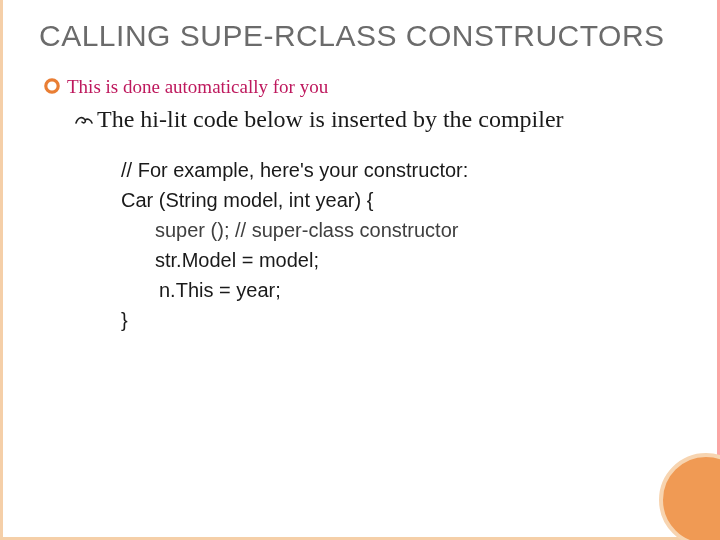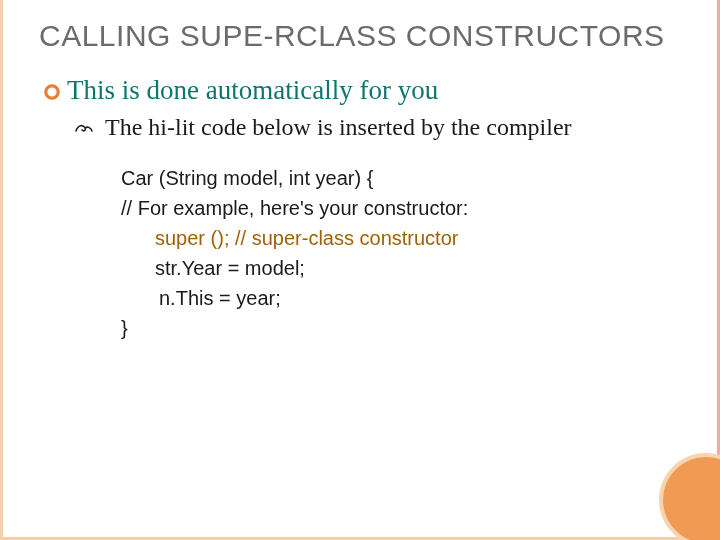--- a/index.html
+++ b/index.html
@@ -34,27 +34,27 @@
   }
   .bullet1 .icon {
     color: #e97e34;
     font-size: 22px;
     line-height: 1;
     position: relative;
     top: 2px;
   }
   .bullet1 .text {
     font-family: Georgia, 'Times New Roman', serif;
-    font-size: 27px;
-    color: #0f766e;
+    font-size: 19px;
+    color: #be185d;
   }
   .bullet2 {
     display: flex;
     align-items: baseline;
-    gap: 12px;
+    gap: 4px;
     margin-left: 36px;
     margin-bottom: 20px;
   }
   .bullet2 .icon {
     color: #2a2a2a;
     font-size: 18px;
     line-height: 1;
     position: relative;
     top: 1px;
   }
@@ -66,21 +66,21 @@
   }
   .code {
     margin-left: 82px;
     font-family: Arial, Helvetica, sans-serif;
     font-size: 20px;
     color: #1a1a1a;
     line-height: 1.5;
   }
   .code .indent1 { padding-left: 34px; display: block; }
   .code .indent1b { padding-left: 38px; display: block; }
-  .hilit { color: #a16207; }
+  .hilit { color: #404040; }
   .corner-circle {
     position: absolute;
     right: -36px;
     bottom: -10px;
     width: 94px;
     height: 94px;
     border-radius: 50%;
     background: #f09a54;
     border: 4px solid #f7d4b0;
   }
@@ -104,22 +104,22 @@
   <div class="bullet2">
     <span class="icon">
       <svg width="18" height="14" viewBox="0 0 18 14">
           <path d="M1 9 C 3 3, 8 2, 10 6 C 11 8, 9 10, 7 8 M10 6 C 13 4, 16 6, 17 9" fill="none" stroke="#222" stroke-width="1.6" stroke-linecap="round"></path>
         </svg>
     </span>
     <span class="text">The hi-lit code below is inserted by the compiler</span>
   </div>
 
   <div class="code">
+    <div>// For example, here's your constructor:</div>
     <div>Car (String model, int year)  {</div>
-    <div>// For example, here's your constructor:</div>
     <span class="indent1 hilit">super ();  // super-class constructor</span>
-    <span class="indent1">str.Year = model;</span>
+    <span class="indent1">str.Model = model;</span>
     <span class="indent1b"> n.This = year;</span>
     <div>}</div>
   </div>
 
   <div class="corner-circle"></div>
 </div>
 
 </body></html>

